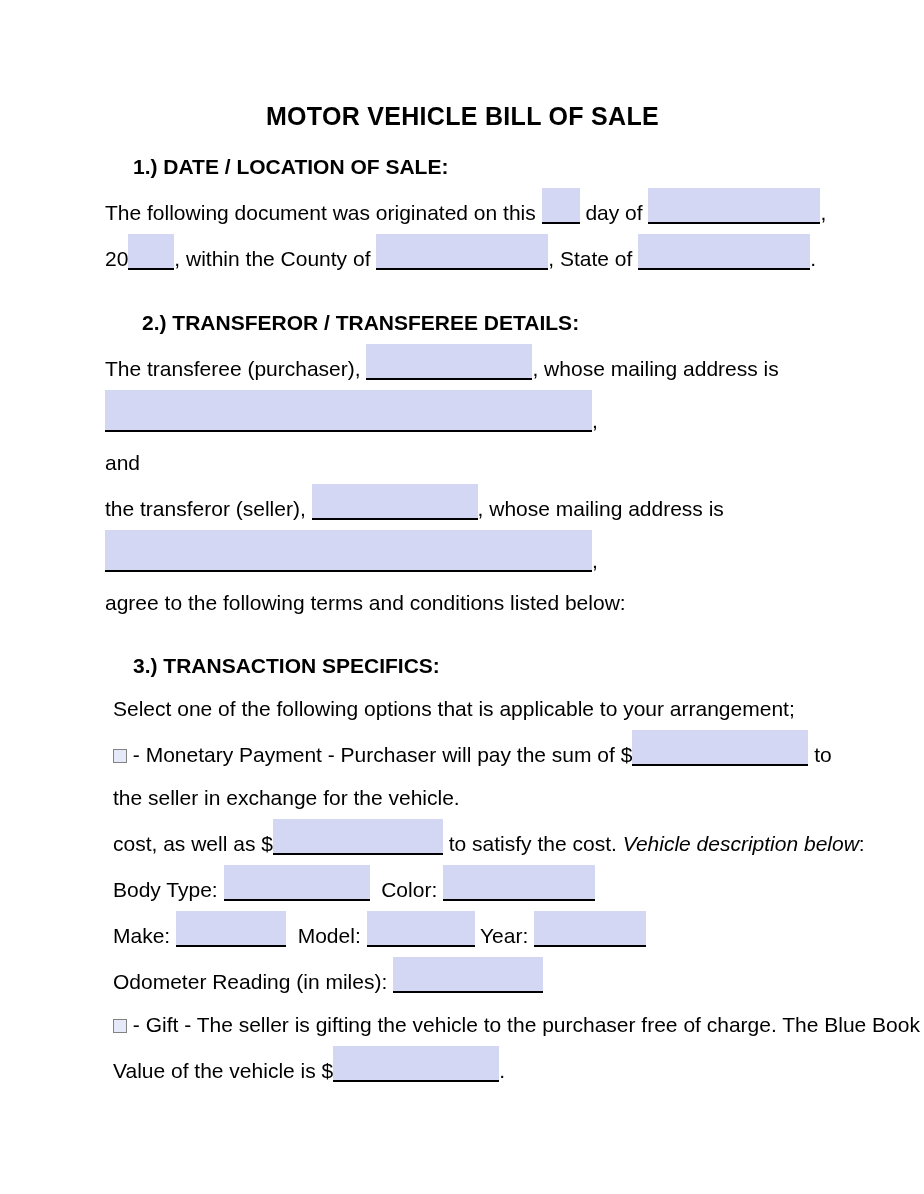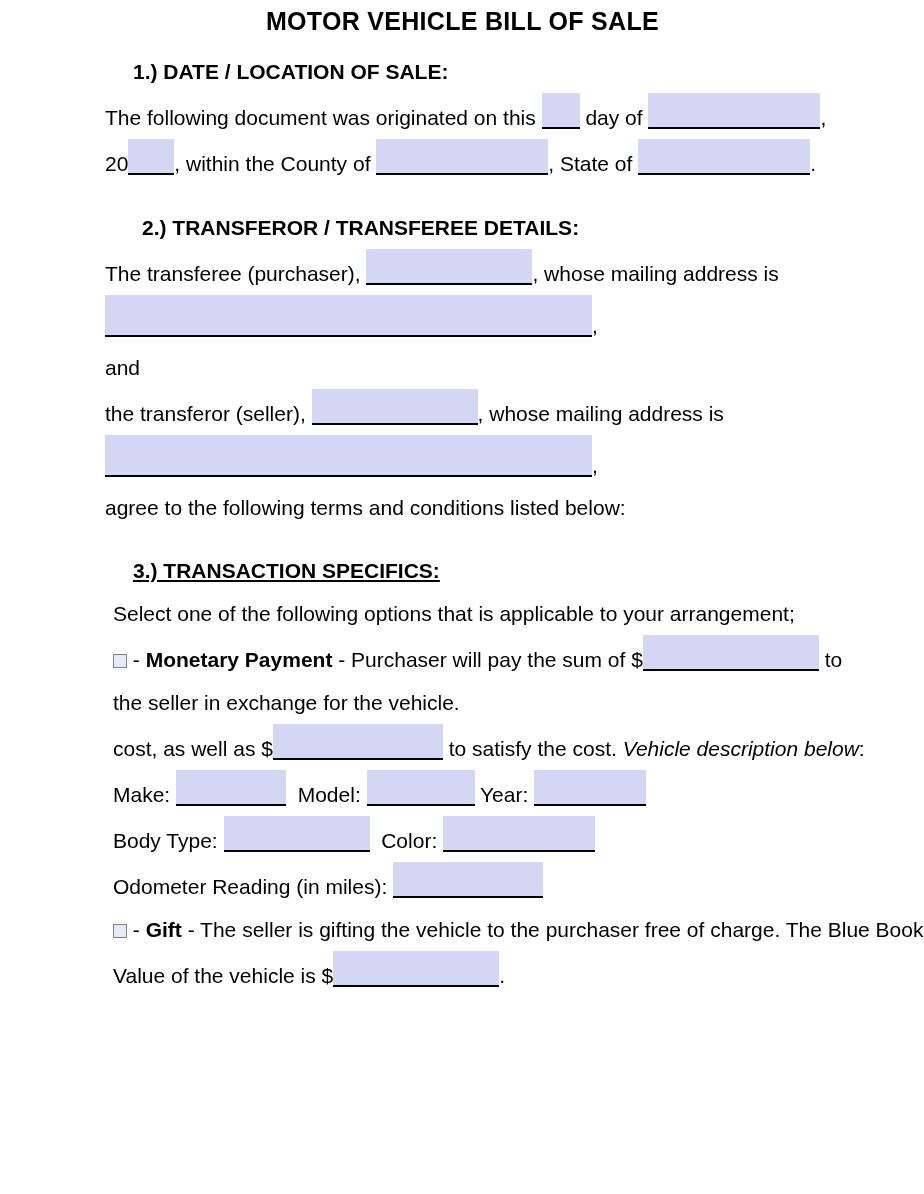--- a/index.html
+++ b/index.html
@@ -5,53 +5,54 @@
   * { margin:0; padding:0; box-sizing:border-box; }
   html,body { width:924px; height:1194px; background:#ffffff; }
   body {
     font-family:"Liberation Sans", sans-serif;
     color:#000;
     position:relative;
     overflow:hidden;
   }
   .doc { position:relative; width:924px; height:1194px; padding:0 104px 0 105px; }
   .title {
+    margin-top:95px;
     font-size:25px;
     font-weight:bold;
     text-align:center;
     line-height:42px;
     letter-spacing:0.3px;
   }
   .line, .heading {
     font-size:21px;
     line-height:42px;
     white-space:pre;
   }
   .lh43 { line-height:43px;margin-left:8px; }
   .heading { font-weight:bold; margin-left:28px; }
   #s1h { margin-top:9px; }
   #s2h { margin-top:22px;margin-left:37px; }
-  #s3h { margin-top:20px;text-decoration:underline; }
+  #s3h { margin-top:20px; }
   .blank {
     display:inline-block;
     height:36px;
     background:var(--field_bg,#d4d7f3);
     border-bottom:2px solid #000;
     vertical-align:-4px;
   }
   .blank.tall { height:42px; }
   .checkbox {
     display:inline-block;
     width:14px; height:14px;
     background:var(--checkbox_bg,#e6e9f7);
     border:1px solid var(--checkbox_border,#828282);
     vertical-align:-1px;
   }
   .iu { font-style:italic; }
-  b { font-weight:bold; }
+  b { font-weight:normal; }
 </style>
 </head>
 <body>
 
 <div class="doc">
 
   <h1 class="title">MOTOR VEHICLE BILL OF SALE</h1>
 
   <div class="heading" id="s1h">1.) DATE / LOCATION OF SALE:</div>
   <div class="line"><span>The following document was originated on this </span><span class="blank" style="width:38px"></span><span> day of </span><span class="blank" style="width:172px"></span><span>,</span></div>
@@ -65,20 +66,20 @@
   <div class="line"><span class="blank tall" style="width:487px"></span><span>,</span></div>
   <div class="line"><span>agree to the following terms and conditions listed below:</span></div>
 
   <div class="heading lh43" id="s3h">3.) TRANSACTION SPECIFICS:</div>
   <div class="line lh43"><span>Select one of the following options that is applicable to your arrangement;</span></div>
 
   <div class="line lh43"><span class="checkbox"></span><span> - </span><b>Monetary Payment</b><span> - Purchaser will pay the sum of $</span><span class="blank" style="width:176px"></span><span> to</span></div>
   <div class="line lh43"><span>the seller in exchange for the vehicle.</span></div>
 
   <div class="line lh43"><span>cost, as well as $</span><span class="blank" style="width:170px"></span><span> to satisfy the cost. </span><span class="iu">Vehicle description below</span><span>:</span></div>
+  <div class="line lh43"><span>Body Type: </span><span class="blank" style="width:146px"></span><span>  Color: </span><span class="blank" style="width:152px"></span></div>
   <div class="line lh43"><span>Make: </span><span class="blank" style="width:110px"></span><span>  Model: </span><span class="blank" style="width:108px"></span><span> Year: </span><span class="blank" style="width:112px"></span></div>
-  <div class="line lh43"><span>Body Type: </span><span class="blank" style="width:146px"></span><span>  Color: </span><span class="blank" style="width:152px"></span></div>
   <div class="line lh43"><span>Odometer Reading (in miles): </span><span class="blank" style="width:150px"></span></div>
 
   <div class="line lh43"><span class="checkbox"></span><span> - </span><b>Gift</b><span> - The seller is gifting the vehicle to the purchaser free of charge. The Blue Book</span></div>
   <div class="line lh43"><span>Value of the vehicle is $</span><span class="blank" style="width:166px"></span><span>.</span></div>
 
 </div>
 
 </body></html>

